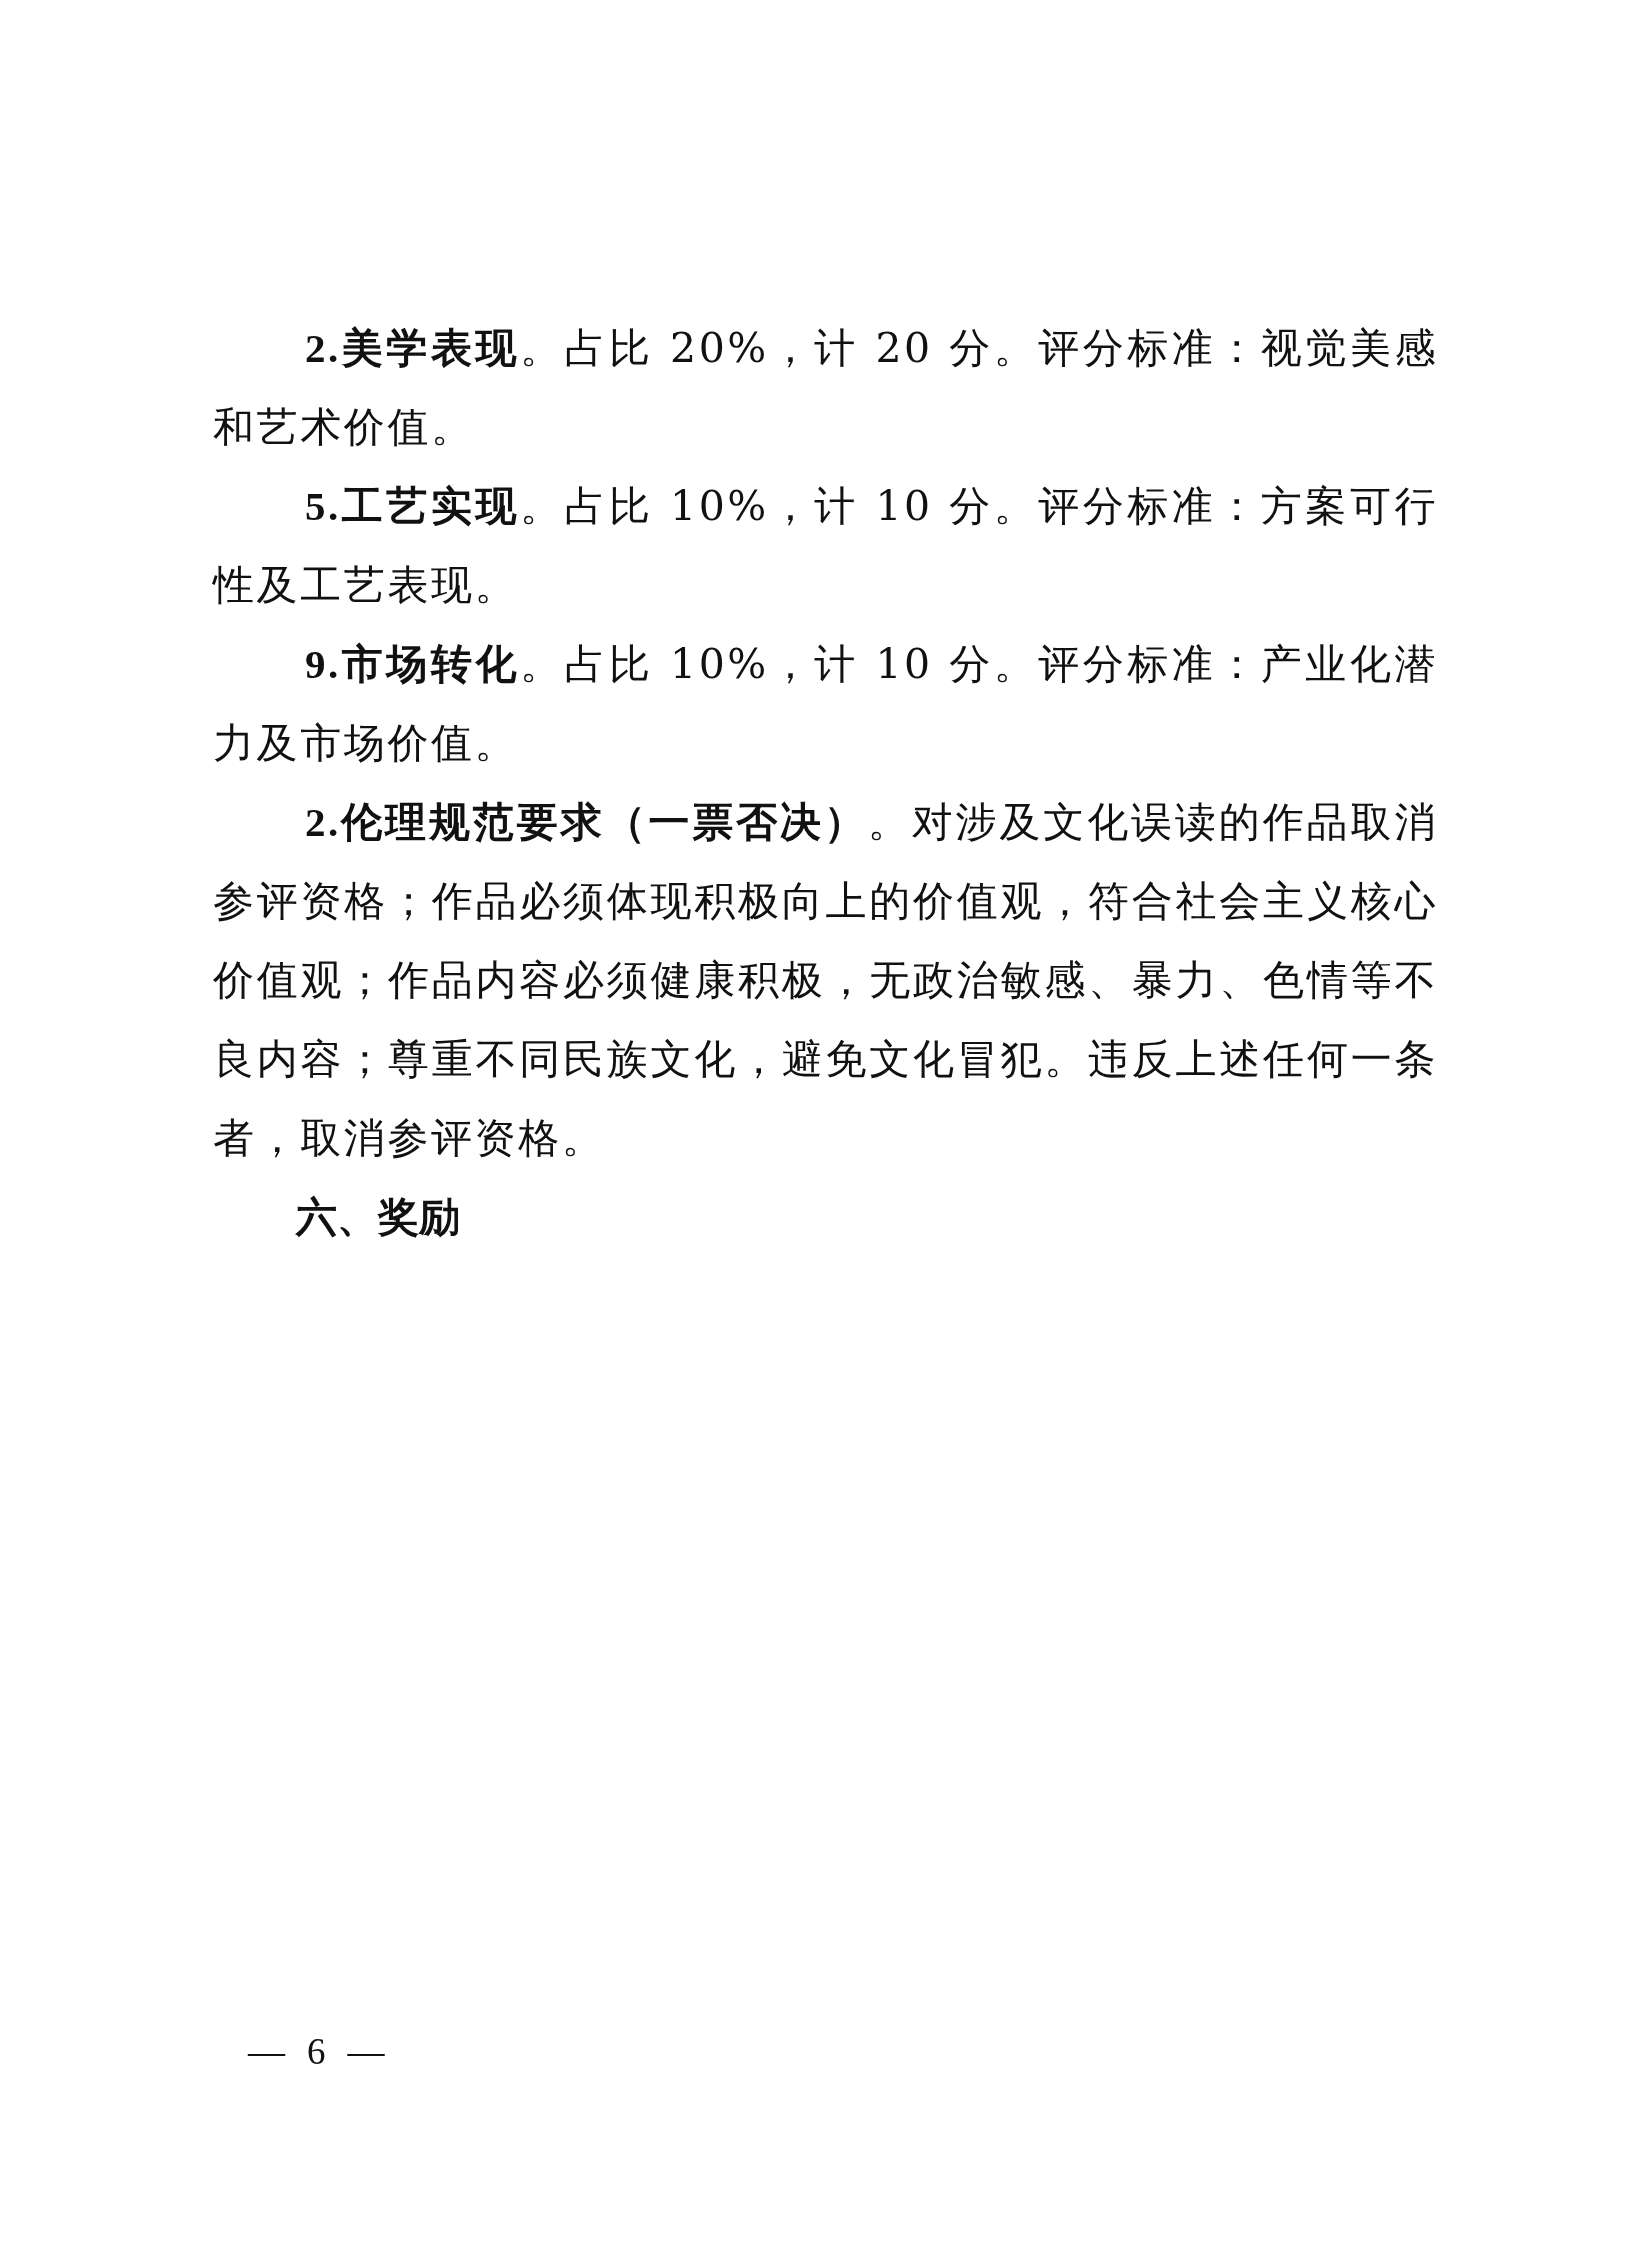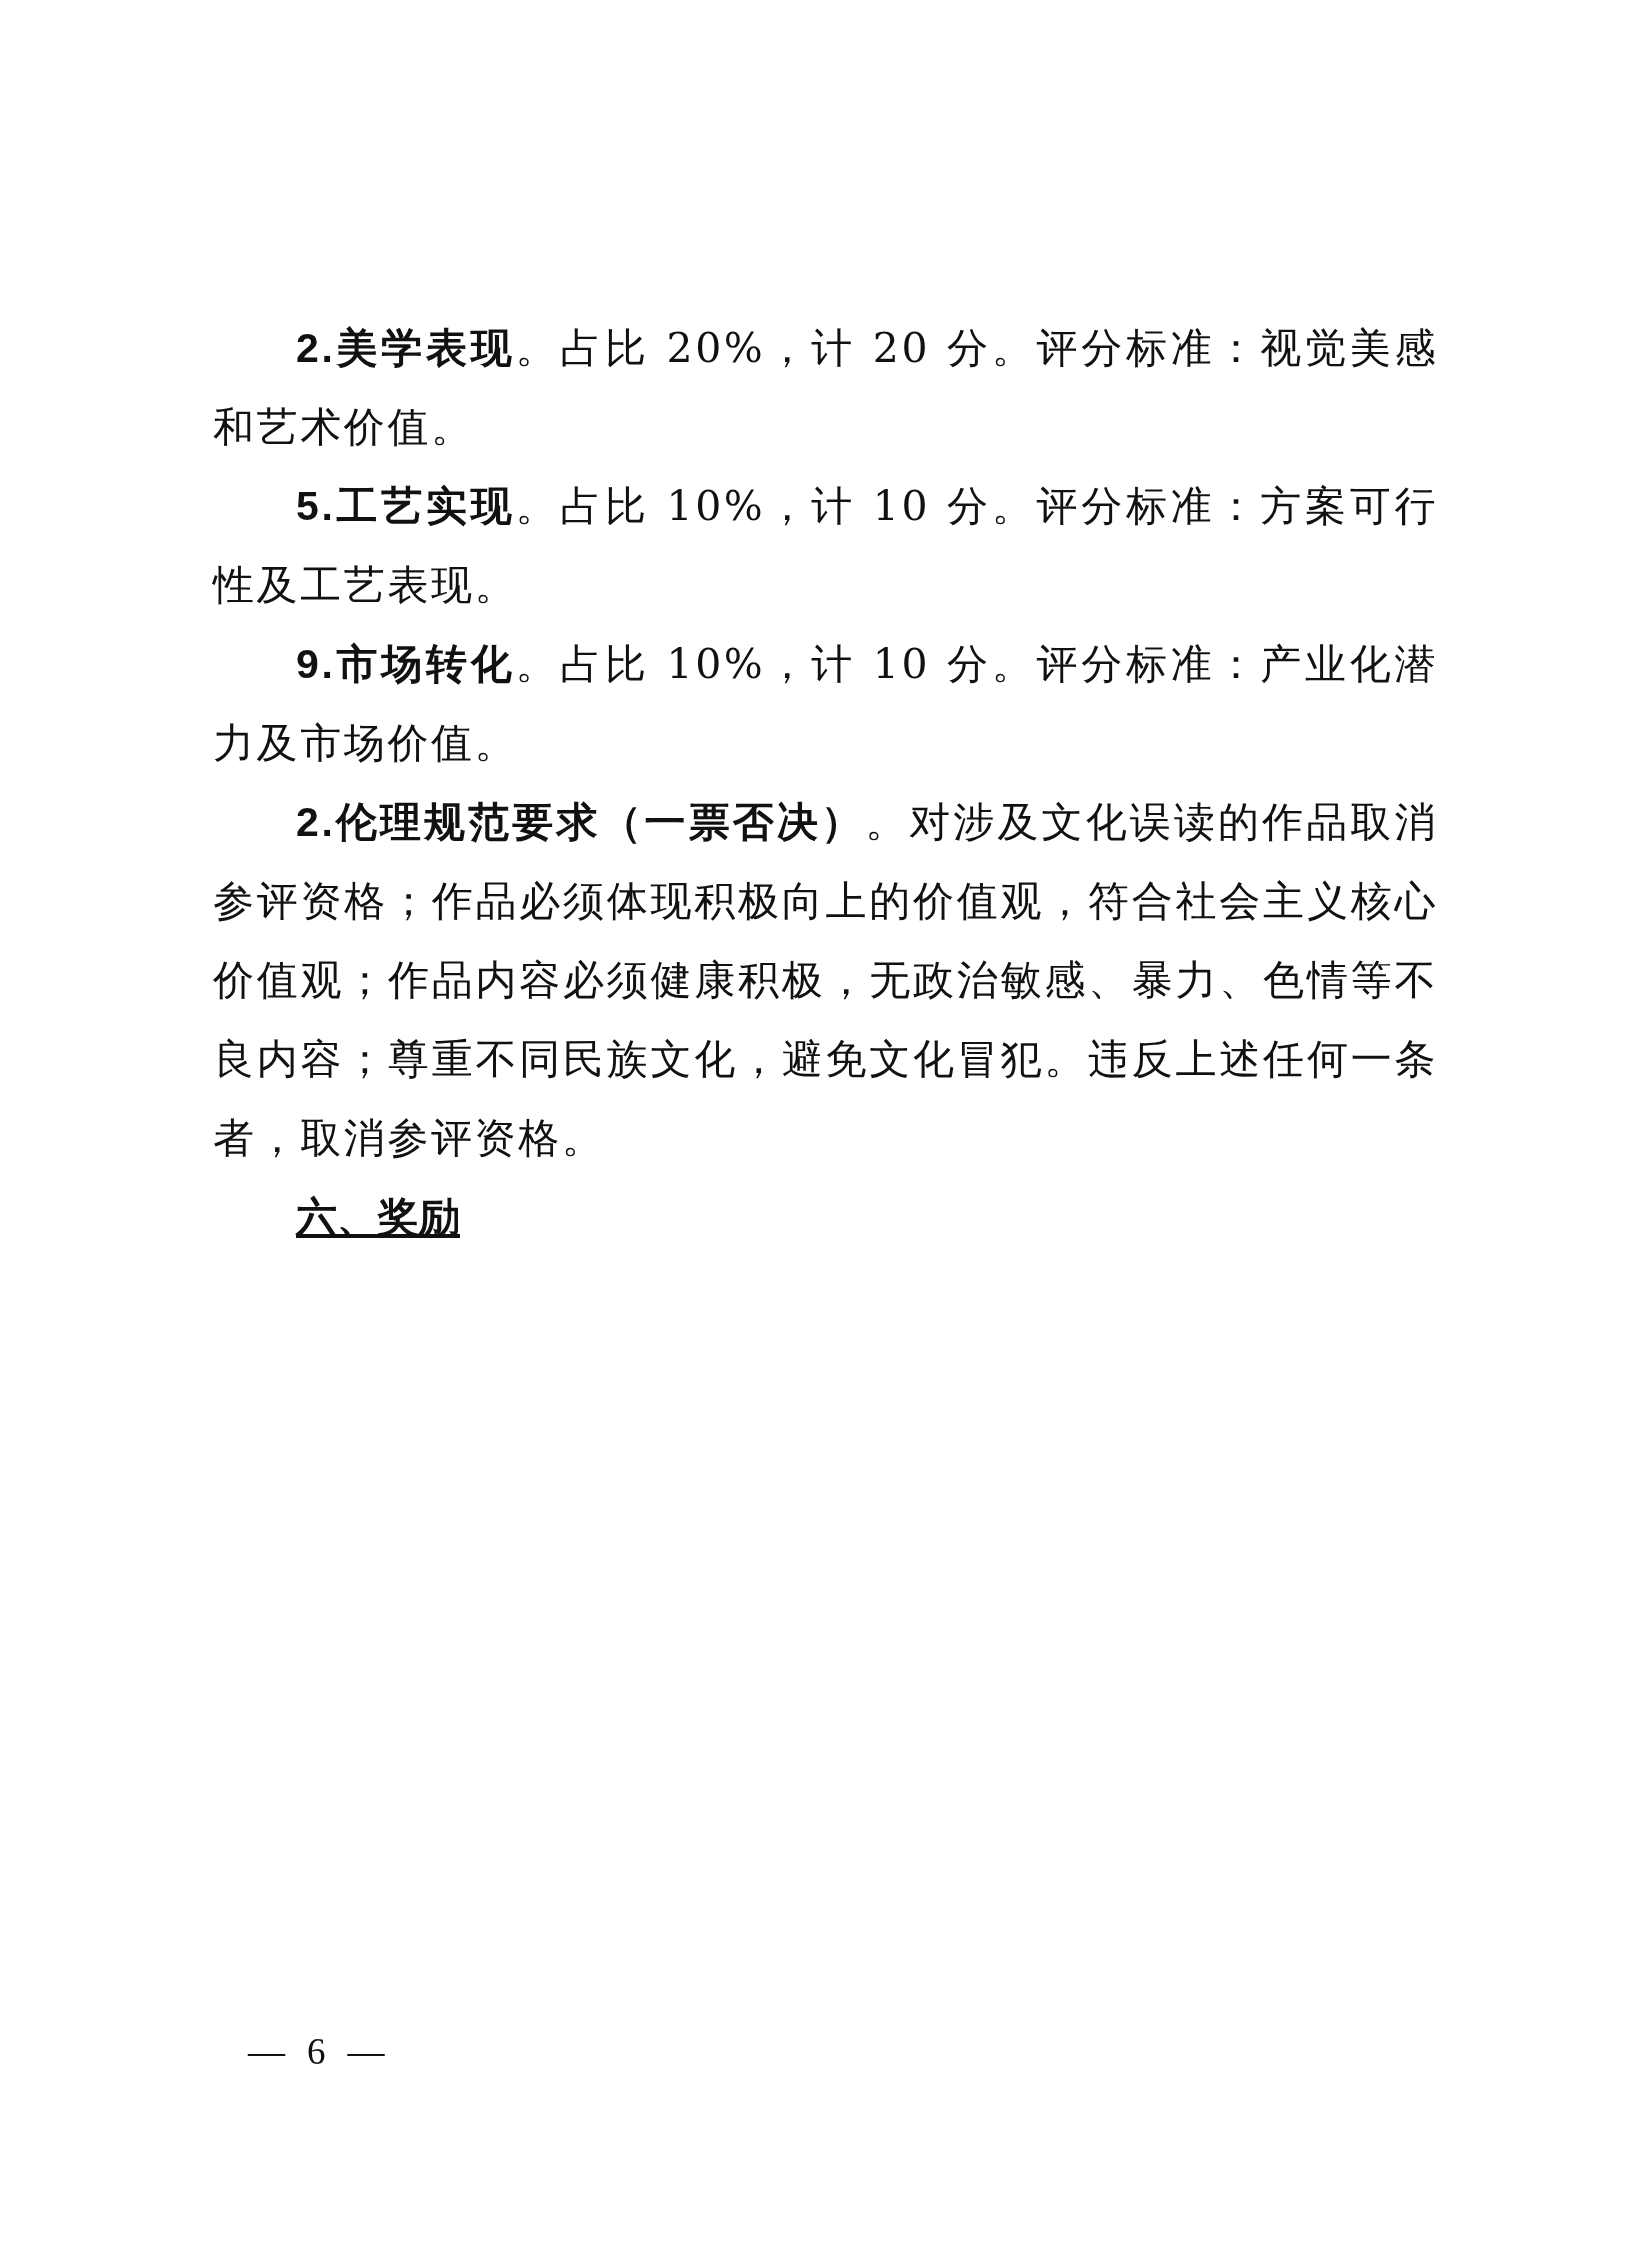--- a/index.html
+++ b/index.html
@@ -1,23 +1,23 @@
 <!DOCTYPE html>
 <html style="font-size:10.3px"><head>
 <meta charset="utf-8">
 <style>
   html, body { margin: 0; padding: 0; background: #ffffff; }
   body { width: 1643px; height: 2261px; position: relative; overflow: hidden;
          font-family: "DejaVu Serif", "Liberation Serif", serif; color: #111; }
   .page { position: absolute; left: 213px; top: 309px; width: 1225px; }
   .para { font-size: 41px; line-height: 79px; margin: 0; text-align: justify;
           text-indent: 83px; letter-spacing: 2.6px; }
-  .para .lead { font-family: Liberation Sans, sans-serif; font-weight: bold; }
+  .para .lead { font-family: Liberation Serif, serif; font-weight: bold; margin-left: 9px; }
   .heading { font-family: "DejaVu Sans", "Liberation Sans", sans-serif; font-weight: bold;
-             font-size: 41px; line-height: 79px; margin: 0; text-indent: 83px; text-decoration: underline; }
+             font-size: 41px; line-height: 79px; margin: 0; text-indent: 83px; }
   .footer { position: absolute; left: 248px; top: 2030px; font-size: 37px;
             font-family: "Liberation Serif", serif; letter-spacing: 6.4px; }
 </style>
 </head>
 <body>
 
 <div class="page">
   <p class="para"><span class="lead">2.美学表现</span><span>。占比 20%，计 20 分。评分标准：视觉美感和艺术价值。</span></p>
   <p class="para"><span class="lead">5.工艺实现</span><span>。占比 10%，计 10 分。评分标准：方案可行性及工艺表现。</span></p>
   <p class="para"><span class="lead">9.市场转化</span><span>。占比 10%，计 10 分。评分标准：产业化潜力及市场价值。</span></p>

